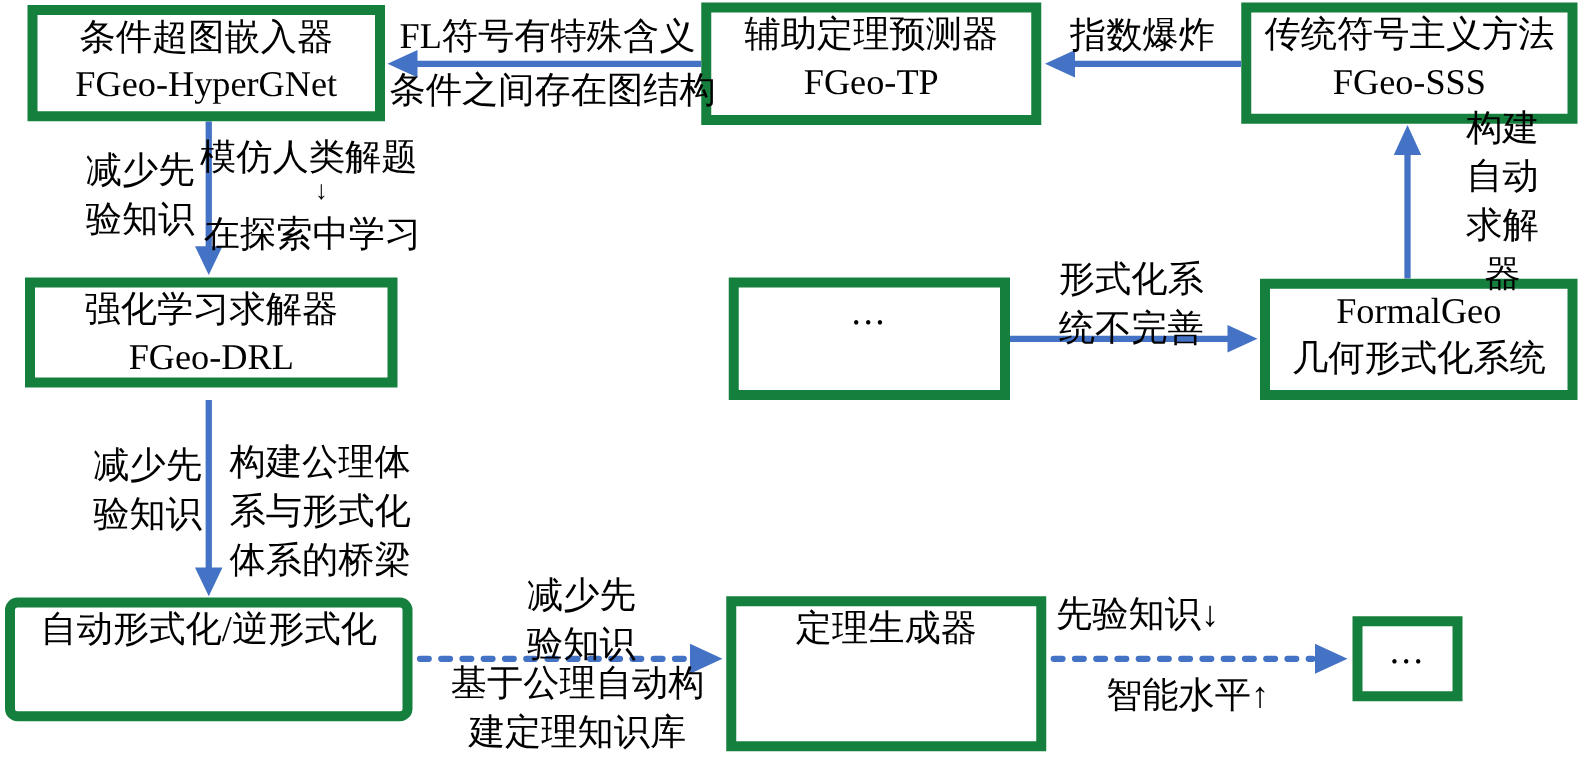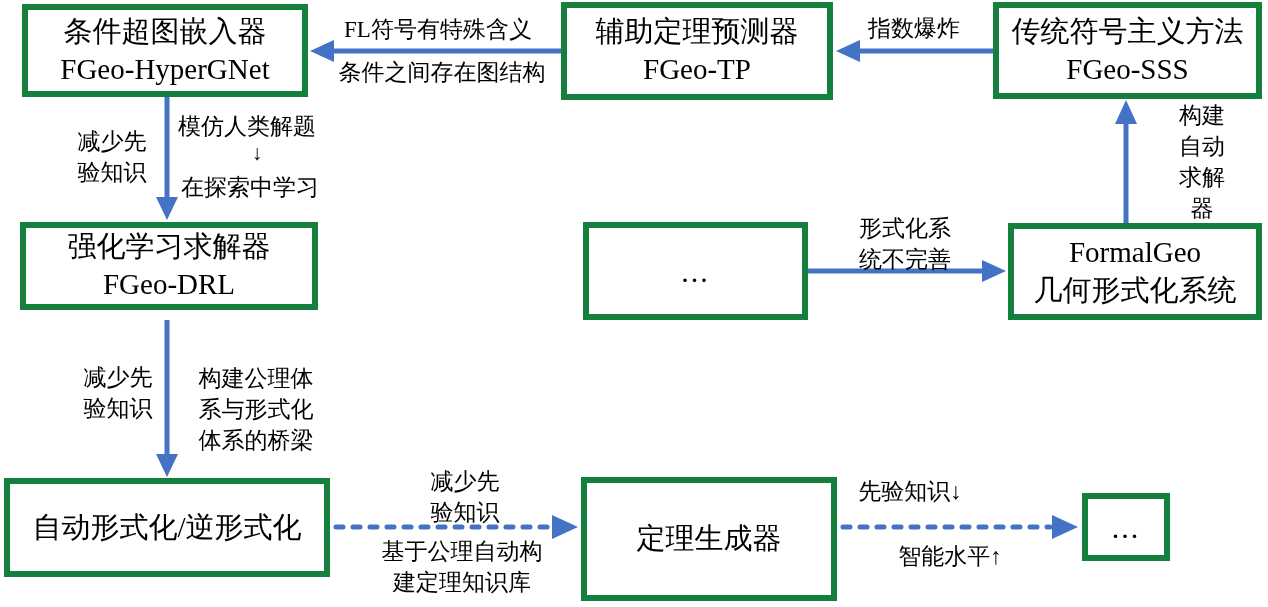--- a/index.html
+++ b/index.html
@@ -13,37 +13,37 @@
     overflow: hidden;
   }
   svg.arrows {
     position: absolute;
     left: 0; top: 0;
     width: 1268px; height: 607px;
   }
   .node {
     position: absolute;
     box-sizing: border-box;
-    border: 6px solid #15803d;
+    border: 8px solid #15803d;
     background: #ffffff;
     display: flex;
     flex-direction: column;
     align-items: center;
-    justify-content: center;
+    justify-content: flex-start;
     text-align: center;
     font-size: 29px;
     line-height: 1.3;
   }
   .node .dots { font-size: 30px; letter-spacing: 2px; }
   .lbl {
     position: absolute;
     transform: translate(-50%, -50%);
     text-align: center;
     white-space: pre-line;
-    font-size: 23px;
+    font-size: 29px;
     line-height: 1.35;
   }
   .lbl.small-glyph { font-size: 21px; line-height: 1; }
 </style>
 </head>
 <body>
 
 <div class="canvas">
 
   <svg class="arrows" viewBox="0 0 1268 607" xmlns="http://www.w3.org/2000/svg">
@@ -111,21 +111,21 @@
 
   <div class="node" style="left:583px; top:222px; width:225px; height:98px;">
     <div class="dots">...</div>
   </div>
 
   <div class="node" style="left:1008px; top:223px; width:254px; height:97px;">
     <div>FormalGeo</div>
     <div>几何形式化系统</div>
   </div>
 
-  <div class="node" style="left:4px; top:478px; width:326px; height:99px;">
+  <div class="node" style="left:4px; top:478px; width:326px; height:99px;border-radius:10px;">
     <div>自动形式化/逆形式化</div>
   </div>
 
   <div class="node" style="left:581px; top:477px; width:256px; height:124px;">
     <div>定理生成器</div>
   </div>
 
   <div class="node" style="left:1082px; top:493px; width:88px; height:68px;">
     <div class="dots">...</div>
   </div>

